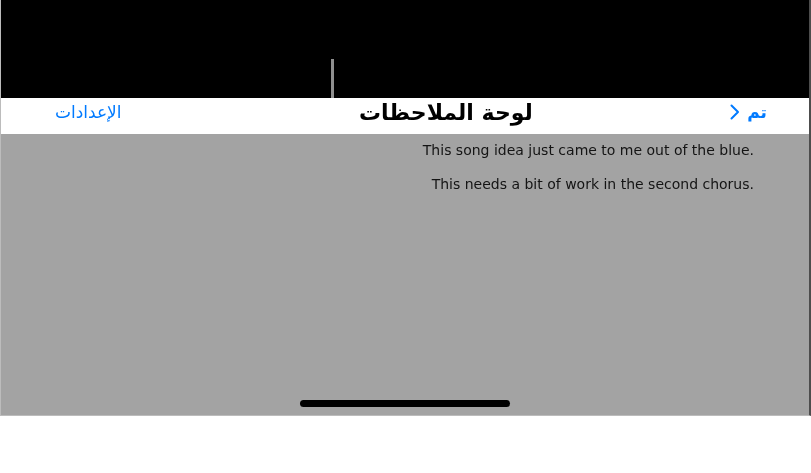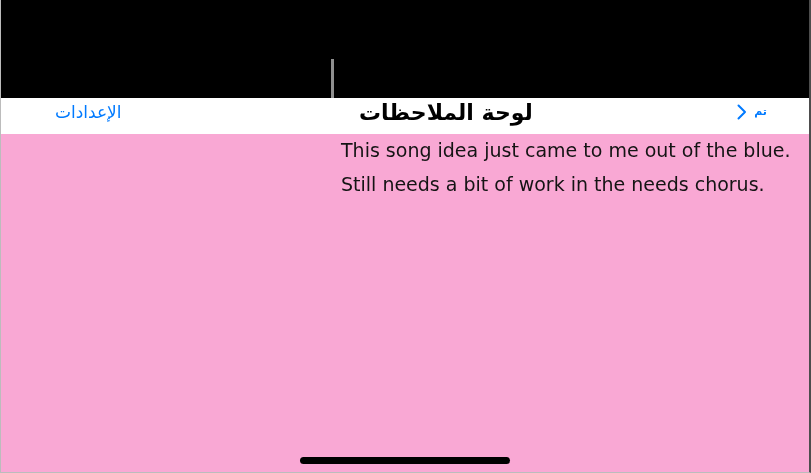--- a/index.html
+++ b/index.html
@@ -1,21 +1,21 @@
 <!DOCTYPE html>
 <html lang="ar" style="--color-accent: #007aff; --color-title_text: #000000; --color-note_text: #141414; --color-top_region: #000000; --color-divider: #8f8f8f; --color-home_indicator: #000000; --color-frame_border: #bcbcbc; --color-frame_border_right: #4d4d4d;"><head>
 <meta charset="utf-8">
 <style>
   html, body { margin: 0; padding: 0; background: #fff; }
   .frame {
     position: relative;
     width: 811px;
-    height: 473px;
+    height: 416px;
     box-sizing: border-box;
-    background: #f9a8d4;
+    background: #a3a3a3;
     border-left: 1px solid var(--color-frame_border, #bcbcbc);
     border-bottom: 1px solid var(--color-frame_border, #bcbcbc);
     border-right: 2px solid var(--color-frame_border_right, #4d4d4d);
     overflow: hidden;
     font-family: "DejaVu Sans", "Liberation Sans", sans-serif;
   }
   .top-black {
     position: absolute;
     left: 0; top: 0; right: 0;
     height: 98px;
@@ -62,36 +62,36 @@
   .done-btn {
     position: absolute;
     right: 42px;
     top: 3px;
     margin: 0; padding: 0;
     background: none; border: none;
     display: flex;
     direction: ltr;
     gap: 7px;
     font-family: inherit;
-    font-size: 11px;
+    font-size: 17px;
     line-height: 22px;
     font-weight: 600;
     color: var(--color-accent, #007aff);
     cursor: pointer;
   }
   .chevron { display: inline-flex; align-items: center; }
   .note-area {
     position: absolute;
     top: 142px;
     left: 340px;
     right: 55px;
     text-align: right;
     direction: ltr;
     color: var(--color-note_text, #141414);
-    font-size: 19px;
+    font-size: 14px;
     cursor: text;
   }
   .note-line {
     line-height: 17px;
     margin: 0 0 17px 0;
     white-space: nowrap;
   }
   .home-indicator {
     position: absolute;
     left: 50%;
@@ -123,18 +123,18 @@
         <svg width="10" height="16" viewBox="0 0 10 16" aria-hidden="true">
           <polyline points="1.5,1.5 8,8 1.5,14.5" fill="none" stroke="#007aff" stroke-width="2" stroke-linecap="round" stroke-linejoin="round"></polyline>
         </svg>
       </span>
       <span>تم</span>
     </button>
   </div>
 
   <div class="note-area">
     <p class="note-line">This song idea just came to me out of the blue.</p>
-    <p class="note-line">Still needs a bit of work in the needs chorus.</p>
+    <p class="note-line">This needs a bit of work in the second chorus.</p>
   </div>
 
   <div class="home-indicator"></div>
 
 </div>
 
 </body></html>

